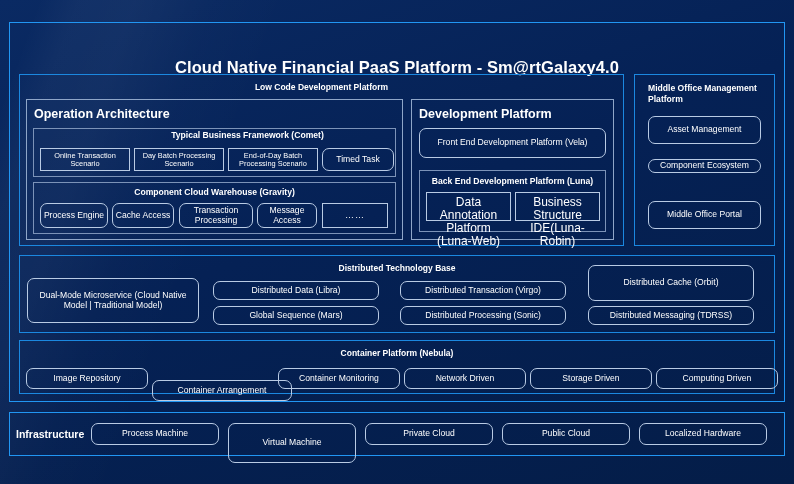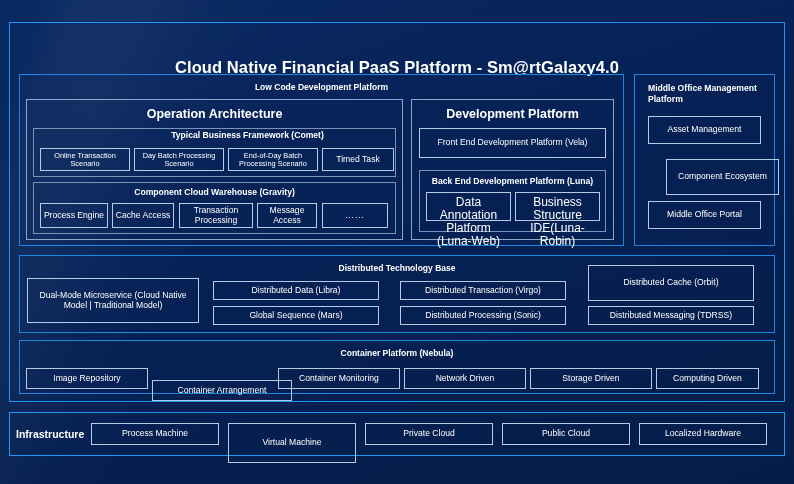--- a/index.html
+++ b/index.html
@@ -81,24 +81,24 @@
     position: absolute;
     width: 100%;
     text-align: center;
     font-size: 8.5px;
     font-weight: bold;
     color: #ffffff;
   }
   .hdr-section {
     position: absolute;
     width: 100%;
-    text-align: center;
     font-size: 12.5px;
     font-weight: bold;
     color: #ffffff;
+    margin-left: 8px;
   }
   .hdr-group {
     position: absolute;
     width: 100%;
     text-align: center;
     font-size: 8.6px;
     font-weight: bold;
     color: #ffffff;
   }
   .hdr-side {
@@ -110,21 +110,21 @@
   }
   .infra-label {
     position: absolute;
     font-size: 10.5px;
     font-weight: bold;
     color: #ffffff;
   }
 
   .f8   { font-size: 12px; }
   .f75  { font-size: 7.4px; }
-  .f85  { font-size: 8.6px; }
+  .f85  { font-size: 8.6px; border-radius: 7px; }
 
   .chip-ellipsis {
     letter-spacing: 1px;
     font-size: 9px;
   }
   
   .clip-chip {
     overflow: visible;
     align-items: flex-start;
     padding-top: 3px;
@@ -166,21 +166,21 @@
   <div class="chip f85" style="left:419px; top:128px; width:187px; height:30px;">Front End Development Platform (Vela)</div>
 
   <div class="groupbox" style="left:419px; top:170px; width:187px; height:62px;"></div>
   <div class="hdr-group" style="left:419px; top:176px; width:187px;">Back End Development Platform (Luna)</div>
   <div class="chip f8 clip-chip" style="left:426px; top:192px; width:85px; height:29px;">Data Annotation Platform (Luna-Web)</div>
   <div class="chip f8 clip-chip" style="left:515px; top:192px; width:85px; height:29px;">Business Structure IDE(Luna-Robin)</div>
 
   <div class="panel" style="left:634px; top:74px; width:141px; height:172px;"></div>
   <div class="hdr-side" style="left:648px; top:83px; width:118px;">Middle Office Management Platform</div>
   <div class="chip f85" style="left:648px; top:116px; width:113px; height:28px;">Asset Management</div>
-  <div class="chip f85" style="left:648px; top:159px; width:113px; height:36px;margin-left:18px;">Component Ecosystem</div>
+  <div class="chip f85" style="left:648px; top:159px; width:113px; height:14px;">Component Ecosystem</div>
   <div class="chip f85" style="left:648px; top:201px; width:113px; height:28px;">Middle Office Portal</div>
 
   <div class="panel" style="left:19px; top:255px; width:756px; height:78px;"></div>
   <div class="hdr-panel" style="left:19px; top:263px; width:756px;">Distributed Technology Base</div>
 
   <div class="chip f85" style="left:27px; top:278px; width:172px; height:45px;">Dual-Mode Microservice (Cloud Native Model | Traditional Model)</div>
 
   <div class="chip f85" style="left:213px; top:306px; width:166px; height:19px;">Global Sequence (Mars)</div>
   <div class="chip f85" style="left:213px; top:281px; width:166px; height:19px;">Distributed Data (Libra)</div>
 
@@ -191,21 +191,21 @@
   <div class="chip f85" style="left:588px; top:306px; width:166px; height:19px;">Distributed Messaging (TDRSS)</div>
 
   <div class="panel" style="left:19px; top:340px; width:756px; height:54px;"></div>
   <div class="hdr-panel" style="left:19px; top:348px; width:756px;">Container Platform (Nebula)</div>
 
   <div class="chip f85" style="left:26px; top:368px; width:122px; height:21px;">Image Repository</div>
   <div class="chip f85" style="left:152px; top:368px; width:140px; height:21px;margin-top:12px;">Container Arrangement</div>
   <div class="chip f85" style="left:278px; top:368px; width:122px; height:21px;">Container Monitoring</div>
   <div class="chip f85" style="left:404px; top:368px; width:122px; height:21px;">Network Driven</div>
   <div class="chip f85" style="left:530px; top:368px; width:122px; height:21px;">Storage Driven</div>
-  <div class="chip f85" style="left:656px; top:368px; width:103px; height:21px;">Computing Driven</div>
+  <div class="chip f85" style="left:656px; top:368px; width:122px; height:21px;">Computing Driven</div>
 
   <div class="outer-frame" style="left:9px; top:412px; width:776px; height:44px;"></div>
   <div class="infra-label" style="left:16px; top:428px;">Infrastructure</div>
 
   <div class="chip f85" style="left:91px; top:423px; width:128px; height:22px;">Process Machine</div>
   <div class="chip f85" style="left:228px; top:423px; width:128px; height:40px;">Virtual Machine</div>
   <div class="chip f85" style="left:365px; top:423px; width:128px; height:22px;">Private Cloud</div>
   <div class="chip f85" style="left:502px; top:423px; width:128px; height:22px;">Public Cloud</div>
   <div class="chip f85" style="left:639px; top:423px; width:128px; height:22px;">Localized Hardware</div>
 

